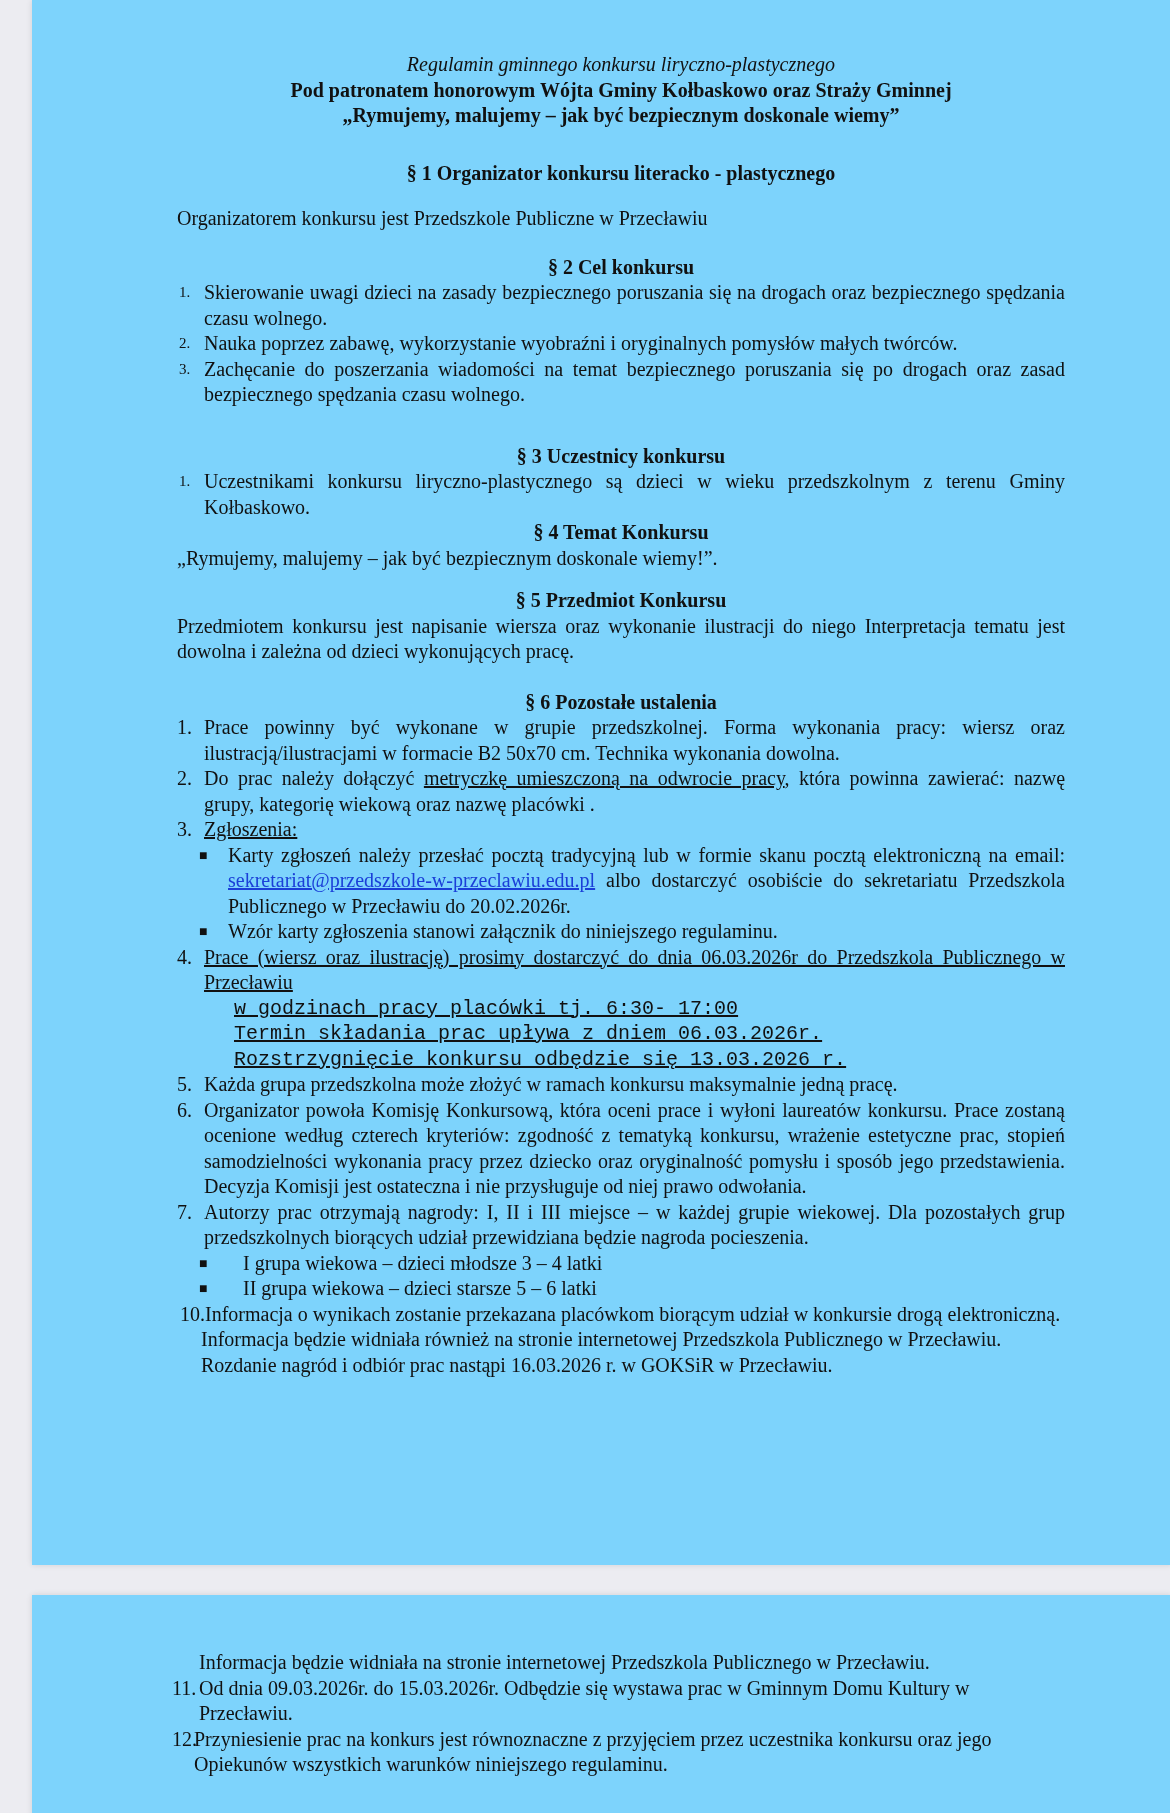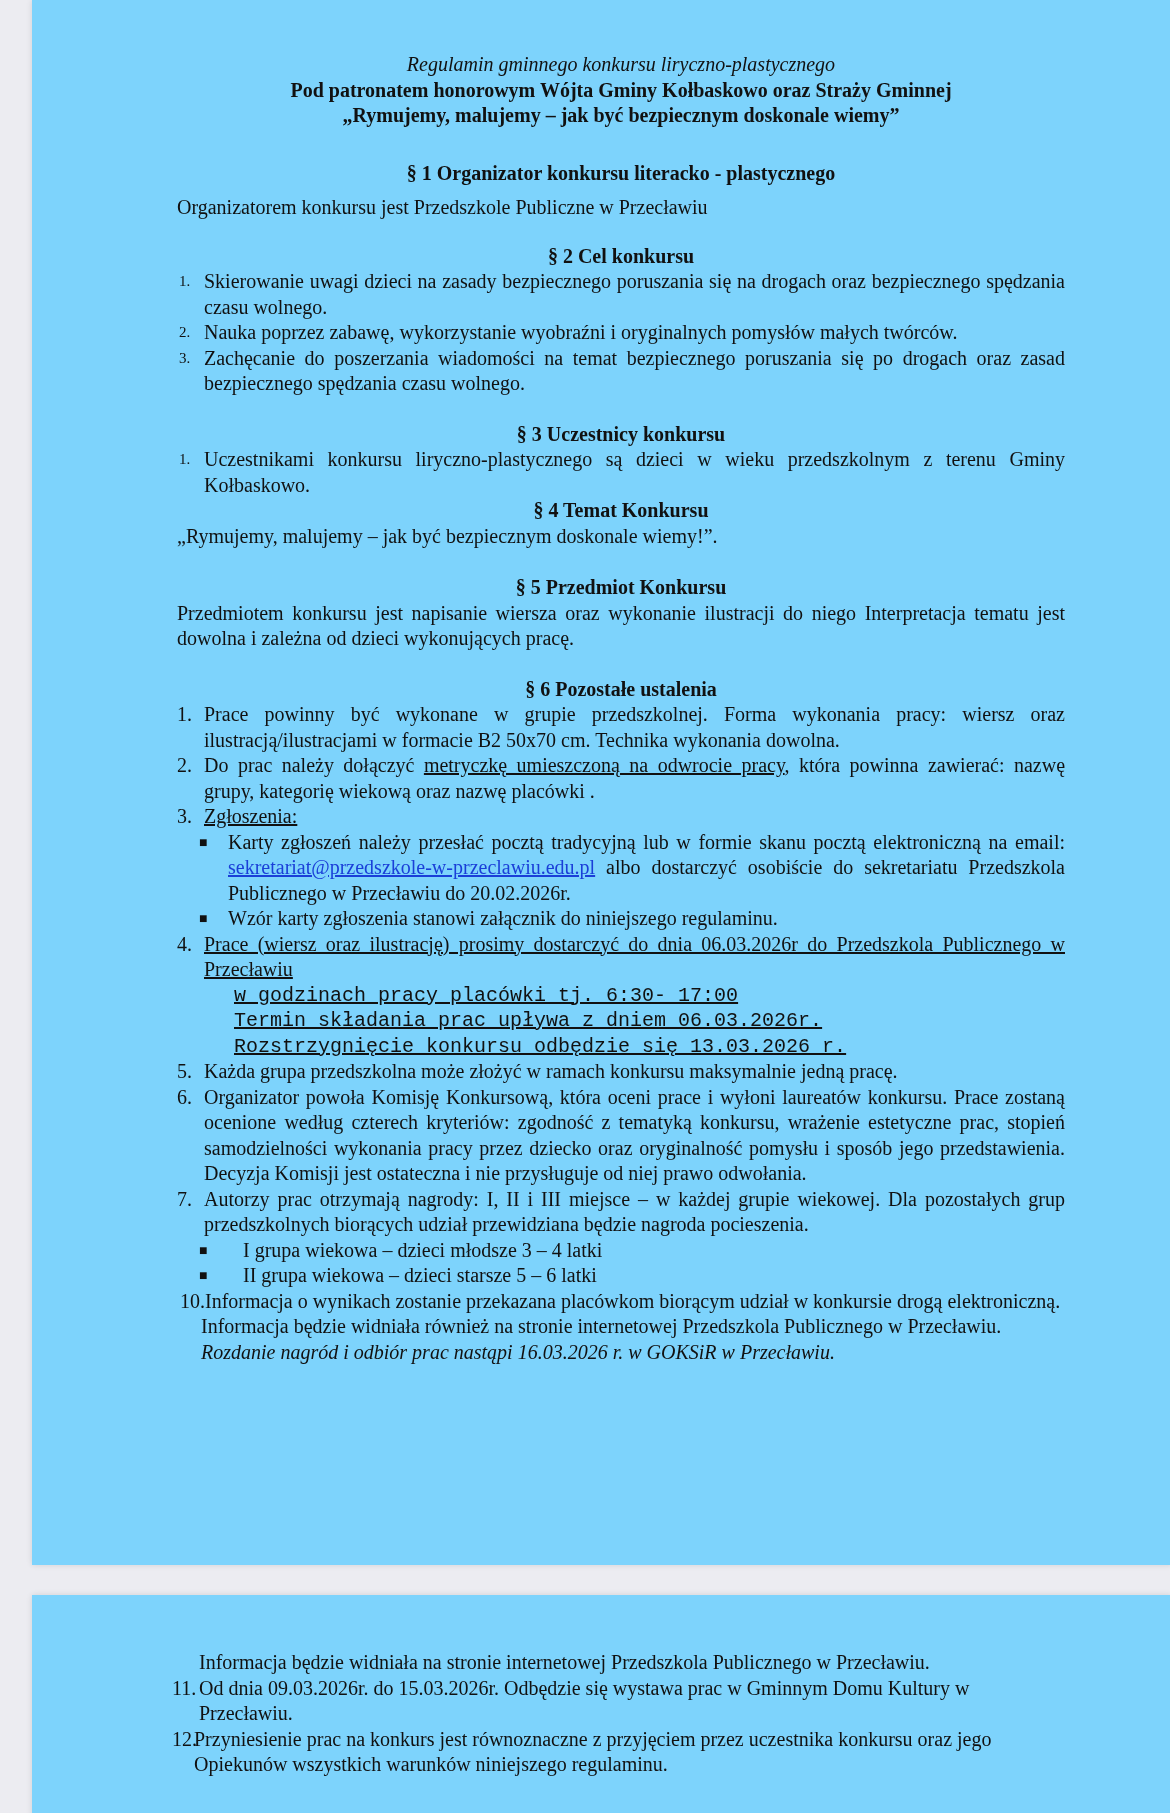--- a/index.html
+++ b/index.html
@@ -35,58 +35,58 @@
 </head>
 <body>
 
 <div class="page" id="page1">
   <div class="content" style="top:52px;">
     <div class="center title-italic">Regulamin gminnego konkursu liryczno-plastycznego</div>
     <div class="center bold">Pod patronatem honorowym Wójta Gminy Kołbaskowo oraz Straży Gminnej</div>
     <div class="center bold">„Rymujemy, malujemy – jak być bezpiecznym doskonale wiemy”</div>
 
     <div class="sec-head" style="margin-top:32px;">§ 1  Organizator konkursu literacko - plastycznego</div>
-    <div style="margin-top:9px; padding-left:0;">Organizatorem  konkursu jest Przedszkole Publiczne w Przecławiu</div>
+    <div style="margin-top:20px; padding-left:0;">Organizatorem  konkursu jest Przedszkole Publiczne w Przecławiu</div>
 
     <div class="sec-head" style="margin-top:23px;">§ 2  Cel konkursu</div>
     <div class="ol">
       <div class="item"><span class="num small">1.</span><span>Skierowanie uwagi dzieci na zasady bezpiecznego poruszania się na drogach oraz bezpiecznego spędzania czasu wolnego.</span></div>
       <div class="item"><span class="num small">2.</span><span>Nauka poprzez zabawę, wykorzystanie wyobraźni i oryginalnych pomysłów małych twórców.</span></div>
       <div class="item"><span class="num small">3.</span><span>Zachęcanie do poszerzania wiadomości na temat bezpiecznego poruszania się po drogach oraz zasad bezpiecznego spędzania czasu wolnego.</span></div>
     </div>
 
-    <div class="sec-head" style="margin-top:25px;">§ 3 Uczestnicy konkursu</div>
+    <div class="sec-head" style="margin-top:36px;">§ 3 Uczestnicy konkursu</div>
     <div class="ol">
       <div class="item"><span class="num small">1.</span><span>Uczestnikami konkursu liryczno-plastycznego są dzieci w wieku przedszkolnym z terenu Gminy Kołbaskowo.</span></div>
     </div>
 
     <div class="sec-head">§ 4 Temat Konkursu</div>
     <div>„Rymujemy, malujemy – jak być bezpiecznym doskonale wiemy!”.</div>
 
-    <div class="sec-head" style="margin-top:26px;">§ 5 Przedmiot Konkursu</div>
+    <div class="sec-head" style="margin-top:17px;">§ 5 Przedmiot Konkursu</div>
     <div class="justify">Przedmiotem konkursu jest napisanie wiersza oraz wykonanie ilustracji do niego Interpretacja tematu jest dowolna i zależna od dzieci wykonujących pracę.</div>
 
     <div class="sec-head" style="margin-top:25px;">§ 6 Pozostałe ustalenia</div>
     <div class="ol">
       <div class="item"><span class="num">1.</span><span>Prace powinny być wykonane w grupie przedszkolnej. Forma wykonania pracy: wiersz oraz ilustracją/ilustracjami w formacie B2 50x70 cm. Technika wykonania dowolna.</span></div>
       <div class="item"><span class="num">2.</span><span>Do prac należy dołączyć </span><span class="u">metryczkę umieszczoną na odwrocie pracy</span><span>, która powinna zawierać:  nazwę grupy, kategorię wiekową oraz nazwę placówki .</span></div>
       <div class="item"><span class="num">3.</span><span class="u">Zgłoszenia:</span></div>
       <div class="bullet"><span class="dot">■</span><span>Karty zgłoszeń należy przesłać pocztą tradycyjną lub w formie skanu pocztą elektroniczną na email: </span><a class="link" href="#">sekretariat@przedszkole-w-przeclawiu.edu.pl</a><span> albo dostarczyć osobiście do sekretariatu Przedszkola Publicznego w Przecławiu do 20.02.2026r.</span></div>
       <div class="bullet"><span class="dot">■</span><span>Wzór karty zgłoszenia stanowi załącznik do niniejszego regulaminu.</span></div>
       <div class="item"><span class="num">4.</span><span class="u">Prace (wiersz oraz ilustrację) prosimy dostarczyć do dnia 06.03.2026r do Przedszkola Publicznego w Przecławiu</span></div>
       <div class="indent2"><span class="u"> w godzinach pracy placówki tj. 6:30- 17:00</span></div>
       <div class="indent2"><span class="u">Termin składania prac upływa z dniem 06.03.2026r.</span></div>
       <div class="indent2"><span class="u">Rozstrzygnięcie konkursu odbędzie się 13.03.2026 r.</span></div>
       <div class="item"><span class="num">5.</span><span>Każda grupa przedszkolna może złożyć w ramach konkursu maksymalnie jedną pracę.</span></div>
       <div class="item"><span class="num">6.</span><span>Organizator powoła Komisję Konkursową, która oceni prace i wyłoni laureatów konkursu. Prace zostaną ocenione według czterech kryteriów: zgodność z tematyką konkursu, wrażenie estetyczne prac, stopień samodzielności wykonania pracy przez dziecko oraz oryginalność pomysłu i sposób jego przedstawienia. Decyzja Komisji jest ostateczna i nie przysługuje od niej prawo odwołania.</span></div>
       <div class="item"><span class="num">7.</span><span>Autorzy prac otrzymają nagrody: I, II i III miejsce – w każdej grupie wiekowej. Dla pozostałych grup przedszkolnych biorących udział przewidziana będzie nagroda pocieszenia.</span></div>
       <div class="bullet" style="padding-left:66px;"><span class="dot">■</span><span>I grupa wiekowa – dzieci  młodsze 3 – 4 latki</span></div>
       <div class="bullet" style="padding-left:66px;"><span class="dot">■</span><span>II grupa wiekowa – dzieci starsze 5 – 6 latki</span></div>
       <div class="item" style="padding-left:24px; text-align:left;"><span class="num" style="left:3px;">10.</span><span style="padding-left:4px;"> Informacja o wynikach zostanie przekazana placówkom biorącym udział w konkursie drogą elektroniczną. Informacja będzie widniała również na stronie internetowej Przedszkola Publicznego w Przecławiu.</span></div>
-      <div style="padding-left:24px;font-style:italic;">Rozdanie nagród i odbiór prac nastąpi 16.03.2026 r. w GOKSiR w Przecławiu.</div>
+      <div style="padding-left:24px;">Rozdanie nagród i odbiór prac nastąpi 16.03.2026 r. w GOKSiR w Przecławiu.</div>
     </div>
   </div>
 </div>
 
 <div class="page" id="page2">
   <div class="content" style="top:55px; left:140px;">
     <div style="padding-left:27px;">Informacja będzie widniała na stronie internetowej Przedszkola Publicznego w Przecławiu.</div>
     <div class="ol">
       <div class="item" style="padding-left:27px; padding-right:40px; text-align:left;"><span class="num">11.</span><span> Od dnia 09.03.2026r. do 15.03.2026r. Odbędzie się wystawa prac w Gminnym Domu Kultury w Przecławiu.</span></div>
       <div class="item" style="padding-left:22px; text-align:left;"><span class="num">12.</span><span>Przyniesienie prac na konkurs jest równoznaczne z przyjęciem przez uczestnika konkursu oraz jego Opiekunów wszystkich warunków niniejszego regulaminu.</span></div>

